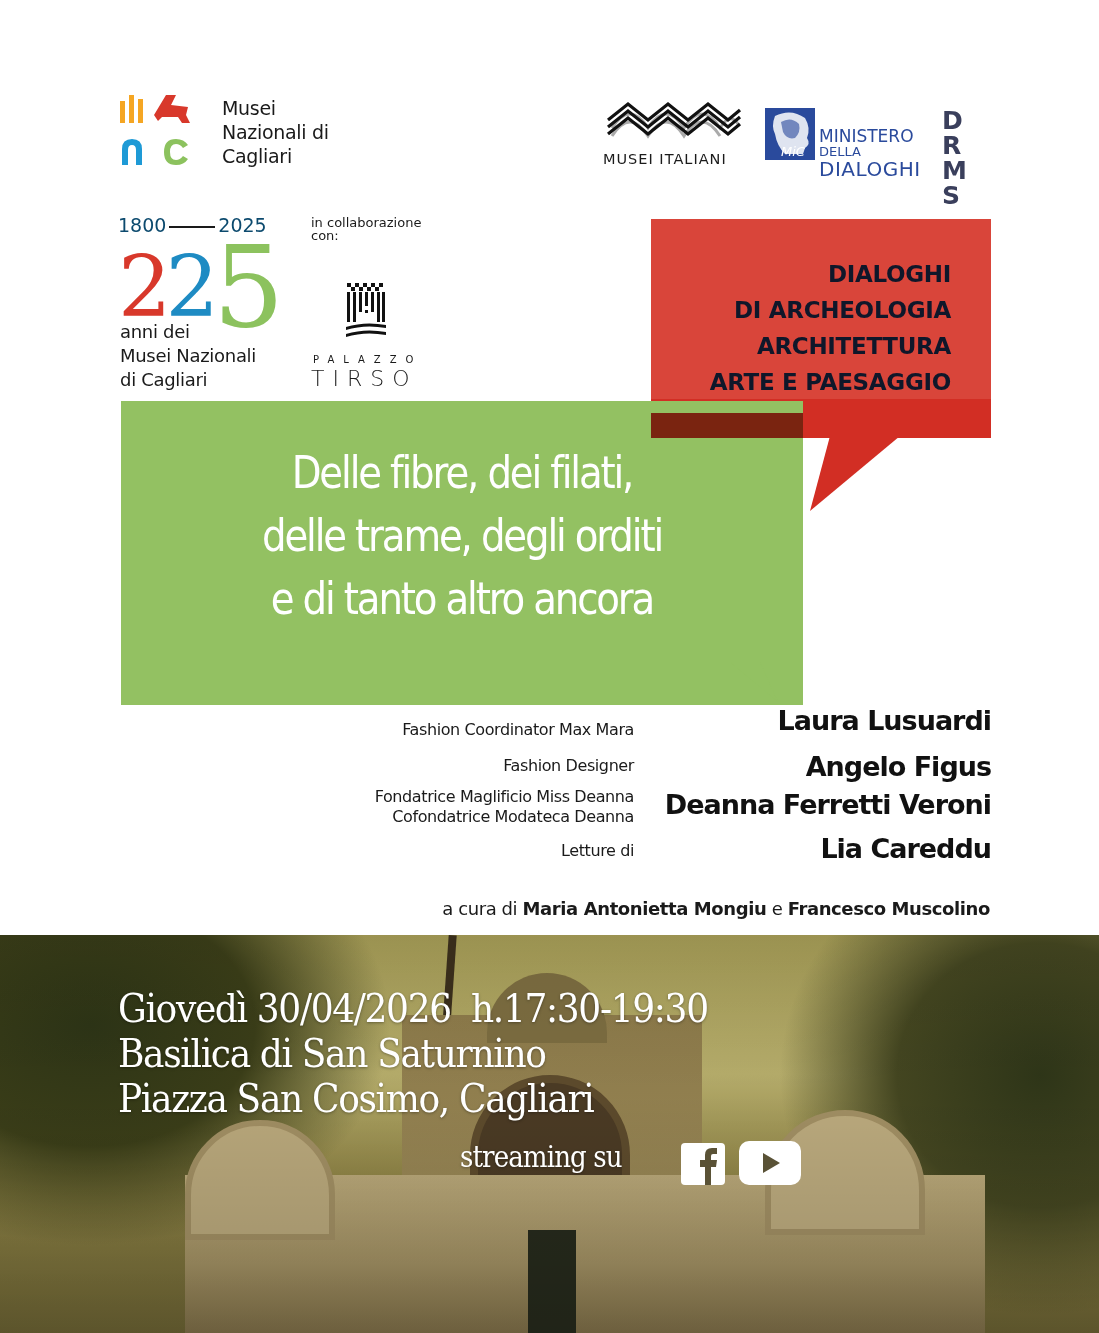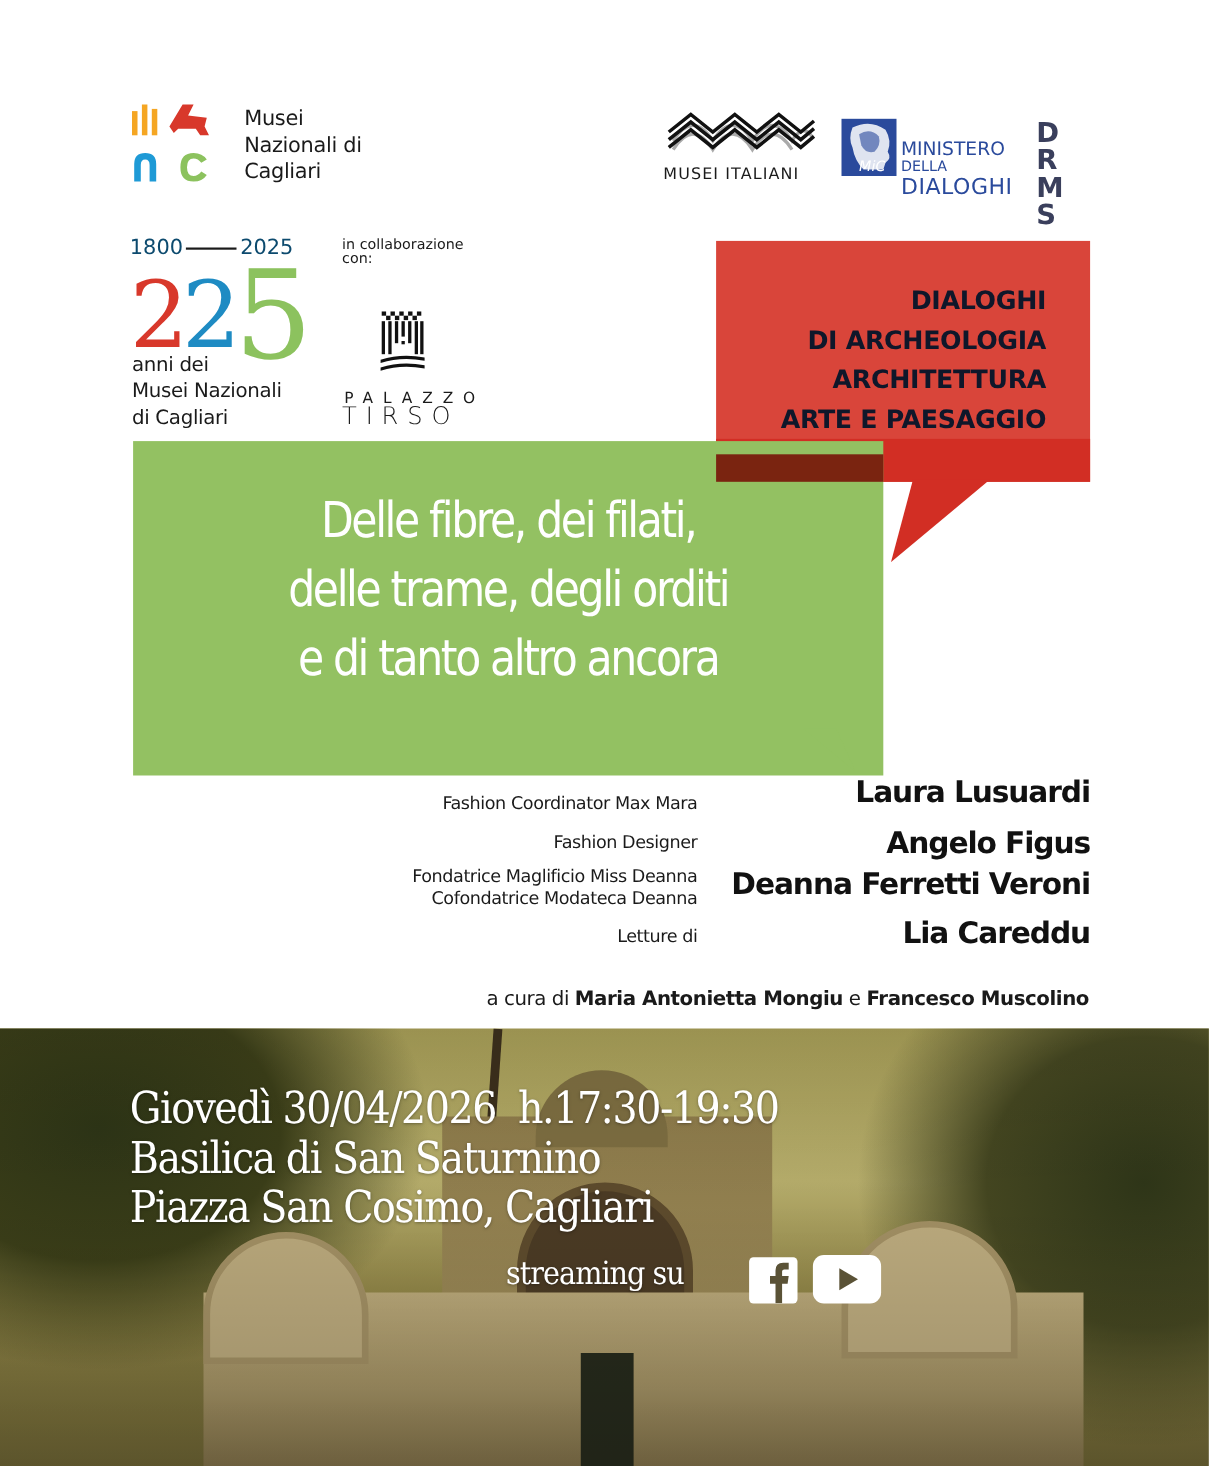--- a/index.html
+++ b/index.html
@@ -31,21 +31,21 @@
   .years { left: 118px; top: 214px; font-size: 19px; color: #0c4a6e; font-family: "DejaVu Sans", sans-serif; white-space: nowrap; }
   .years .dash { display: inline-block; width: 46px; height: 2px; background: #1a1a1a; vertical-align: middle; margin: 0 3px; }
   .big225 { left: 118px; top: 232px; font-family: "DejaVu Serif", serif; font-size: 84px; line-height: 90px; letter-spacing: -6px; }
   .big225 .d1 { color: #d8382b; }
   .big225 .d2 { color: #1e8bc3; }
   .big225 .d3 { color: #8cc25e; font-size: 112px; position: relative; top: 10px; }
   .anni { left: 120px; top: 320px; font-size: 18px; line-height: 24px; color: #1a1a1a; font-family: "DejaVu Sans", sans-serif; letter-spacing: -0.3px; }
 
   .collab { left: 311px; top: 216px; font-size: 13px; line-height: 13px; color: #1a1a1a; font-family: "DejaVu Sans", sans-serif; }
   .tirso-mark { left: 345px; top: 283px; width: 42px; height: 58px; }
-  .palazzo { left: 313px; top: 354px; font-size: 14px; letter-spacing: 9px; color: #1a1a1a; font-family: "DejaVu Sans", sans-serif; }
+  .palazzo { left: 313px; top: 354px; font-size: 10px; letter-spacing: 9px; color: #1a1a1a; font-family: "DejaVu Sans", sans-serif; }
   .tirso { left: 311px; top: 366px; font-size: 22px; letter-spacing: 8px; color: #1a1a1a; font-family: "DejaVu Sans", sans-serif; font-weight: 300; }
 
   
   .red-bubble { left: 651px; top: 219px; width: 340px; height: 219px; background: #d9453a; }
   .red-bubble .stripe { position: absolute; left: 0; right: 0; top: 180px; height: 39px; background: #d22e24; }
   .red-tail { left: 810px; top: 436px; width: 90px; height: 75px; }
   .red-text { position: absolute; right: 40px; top: 37px; text-align: right; color: #0f172a; font-family: "DejaVu Sans", sans-serif; font-weight: bold; font-size: 23px; line-height: 36px; letter-spacing: -0.3px; }
 
   
   .green-bubble { left: 121px; top: 401px; width: 682px; height: 304px; background: #93c162; }

